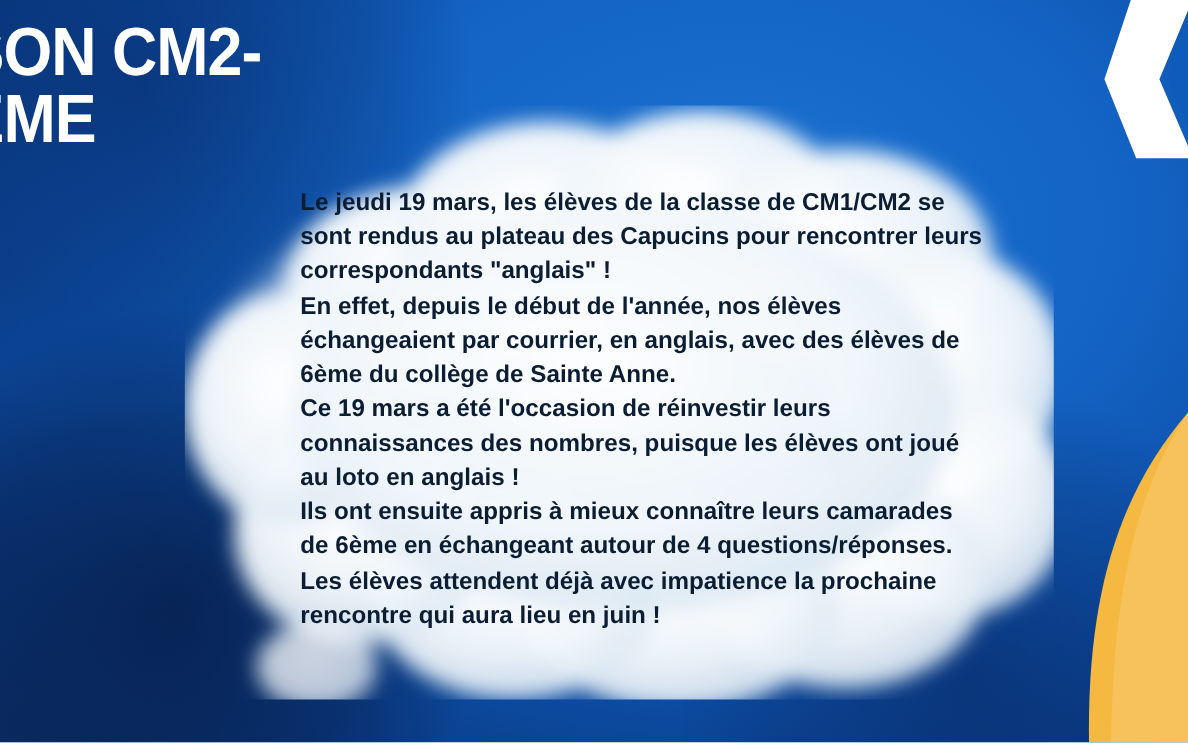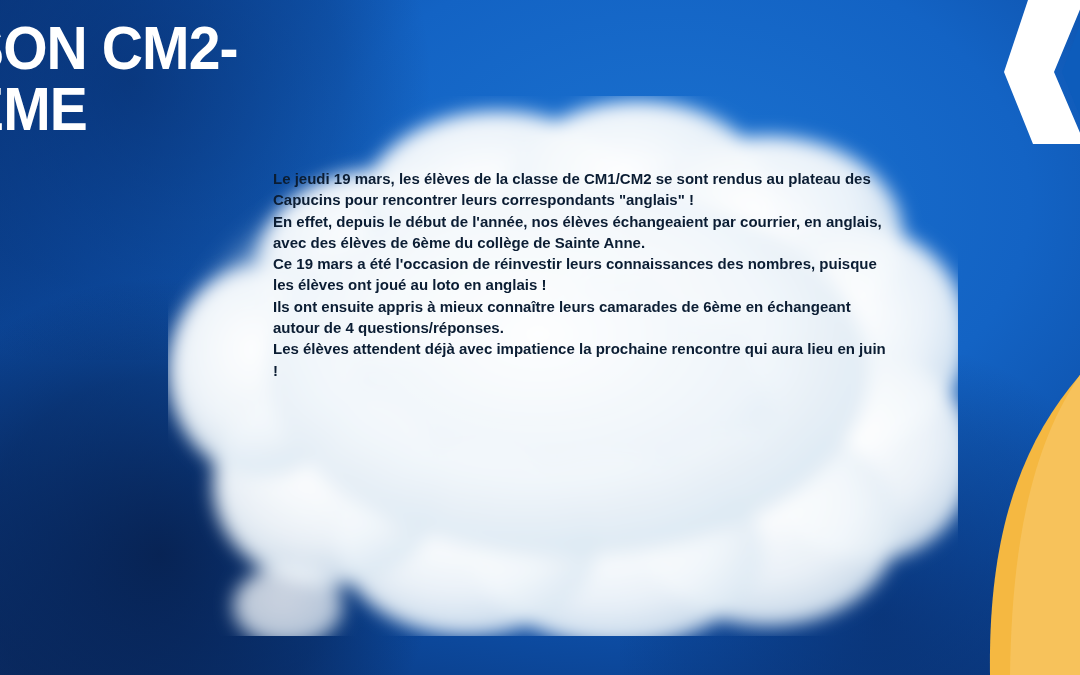--- a/index.html
+++ b/index.html
@@ -87,21 +87,21 @@
   }
   .cloud-svg { position: absolute; inset: 0; }
 
   .cloud-text {
     position: absolute;
     left: 105px;
     top: 72px;
     width: 620px;
     color: #0b1d33;
     font-weight: bold;
-    font-size: 15px;
+    font-size: 22px;
     line-height: 1.42;
     font-family: "Liberation Sans", sans-serif;
     white-space: pre-line;
     text-rendering: optimizeLegibility;
   }
 </style>
 </head>
 <body>
 
 <div class="slide">

